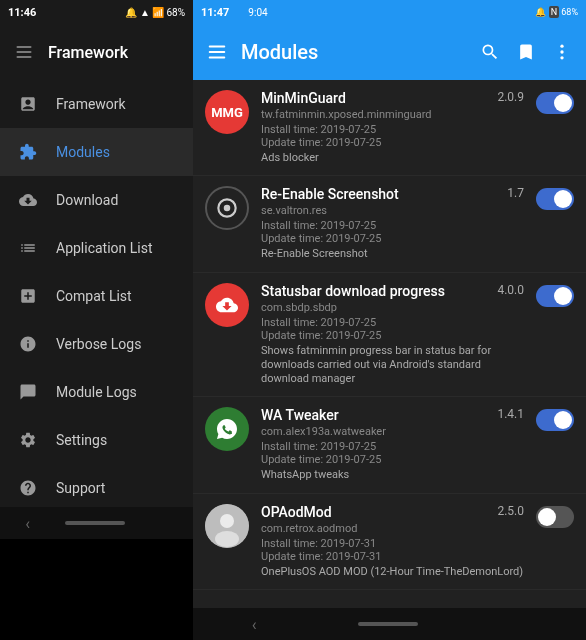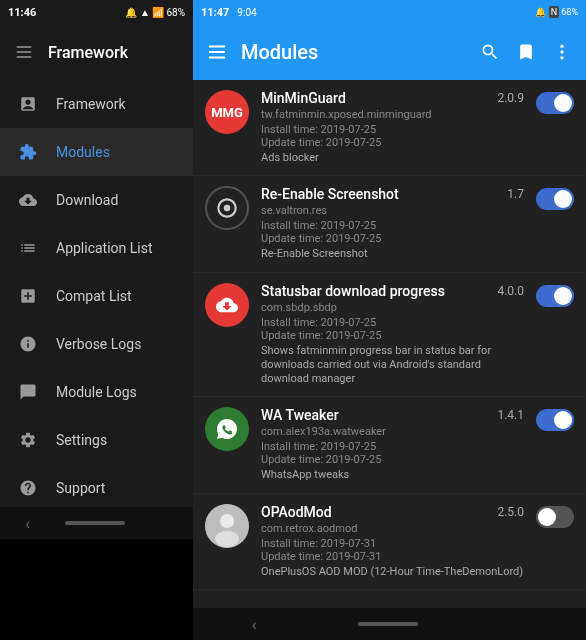--- a/index.html
+++ b/index.html
@@ -131,20 +131,21 @@
     }
 
     .status-bar-right {
       height: 24px;
       background: #2196f3;
       display: flex;
       align-items: center;
       padding: 0 8px;
       font-size: 10px;
       color: #fff;
+      gap: 11px;
     }
 
     .status-time-right {
       font-size: 11px;
       font-weight: bold;
     }
 
     .status-center-right {
       margin-left: 8px;
       font-size: 10px;
@@ -241,21 +242,20 @@
       overflow: hidden;
     }
 
     .module-info {
       flex: 1;
       min-width: 0;
     }
 
     .module-name-row {
       display: flex;
-      align-items: center;
       justify-content: space-between;
       margin-bottom: 2px;
     }
 
     .module-name {
       font-size: 14px;
       color: #fff;
       font-weight: 500;
     }
 

